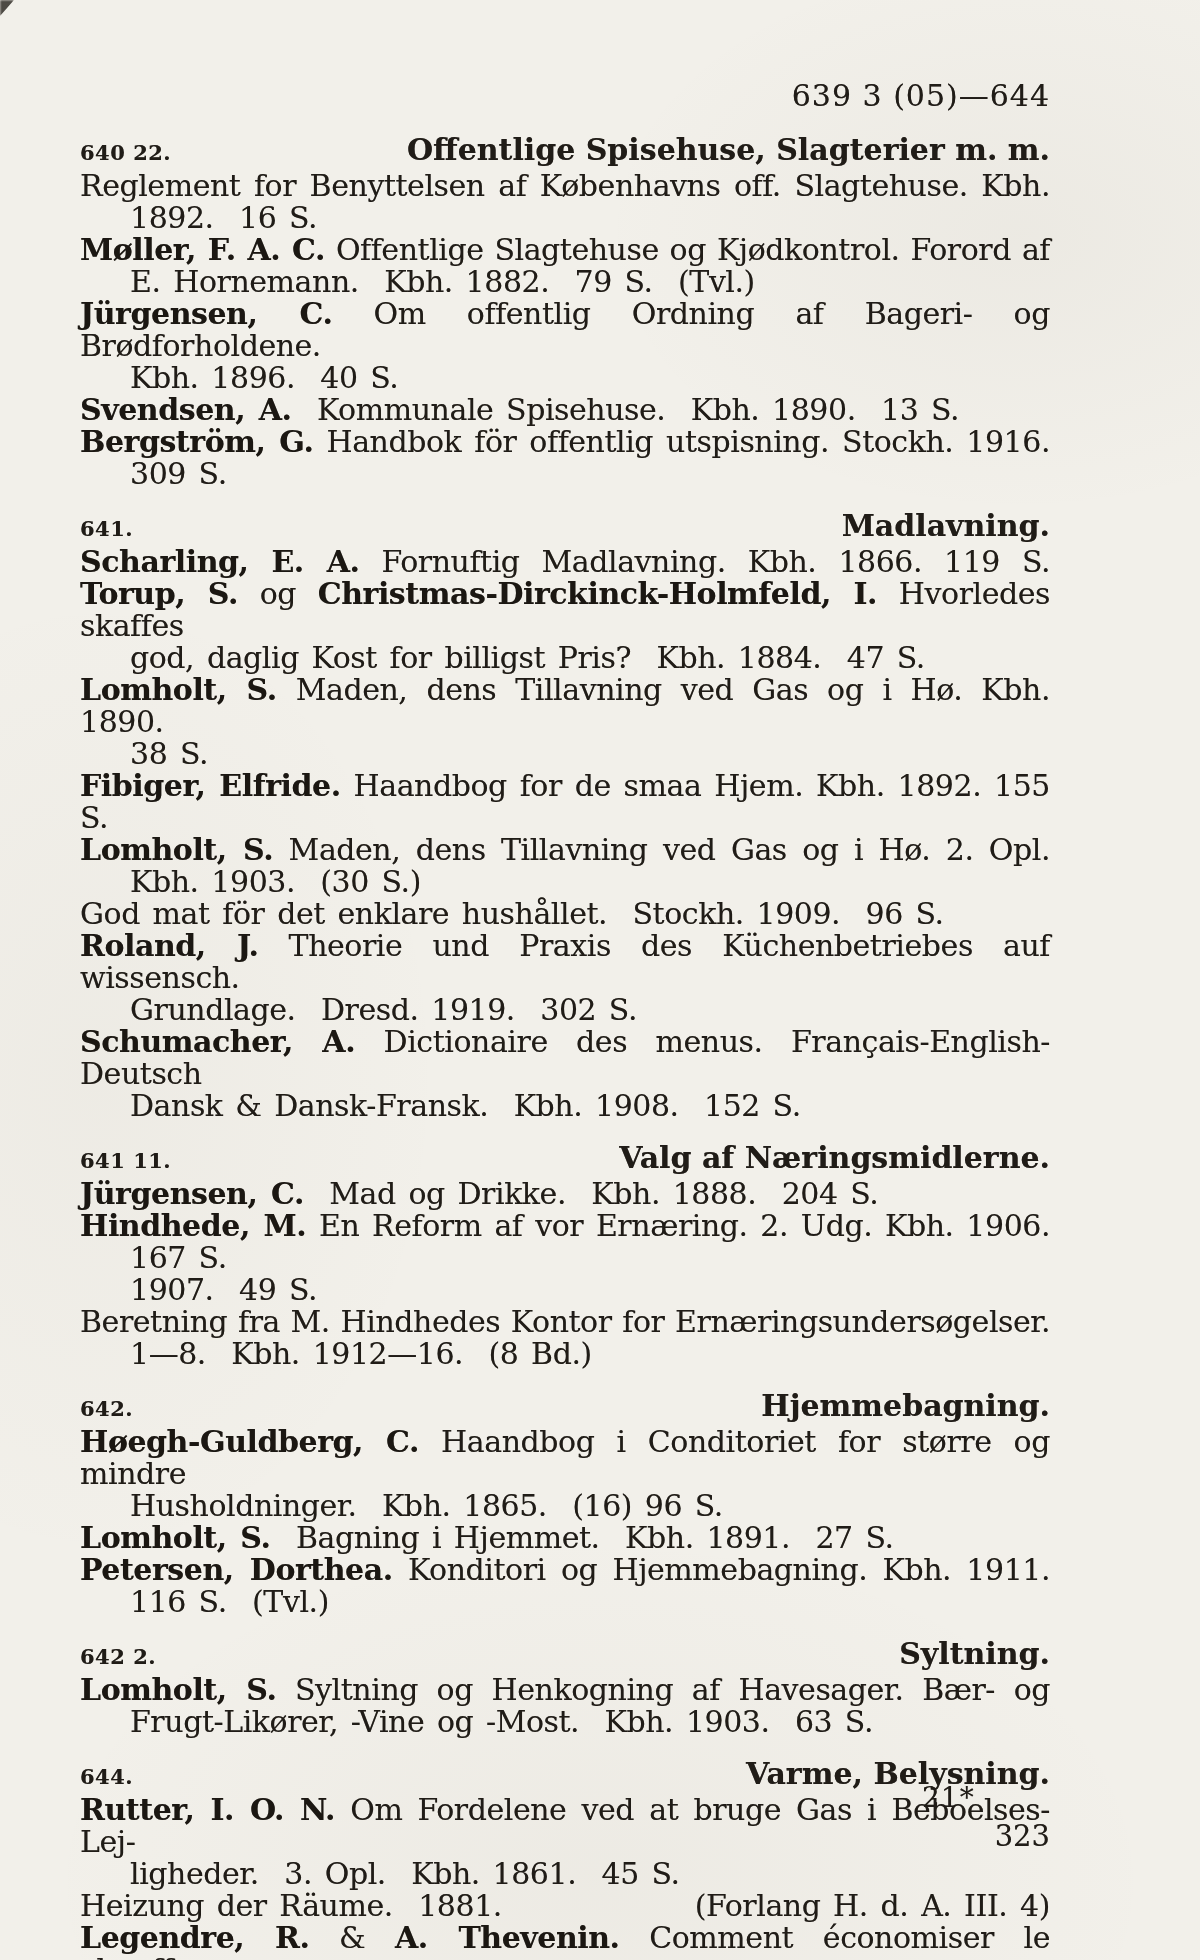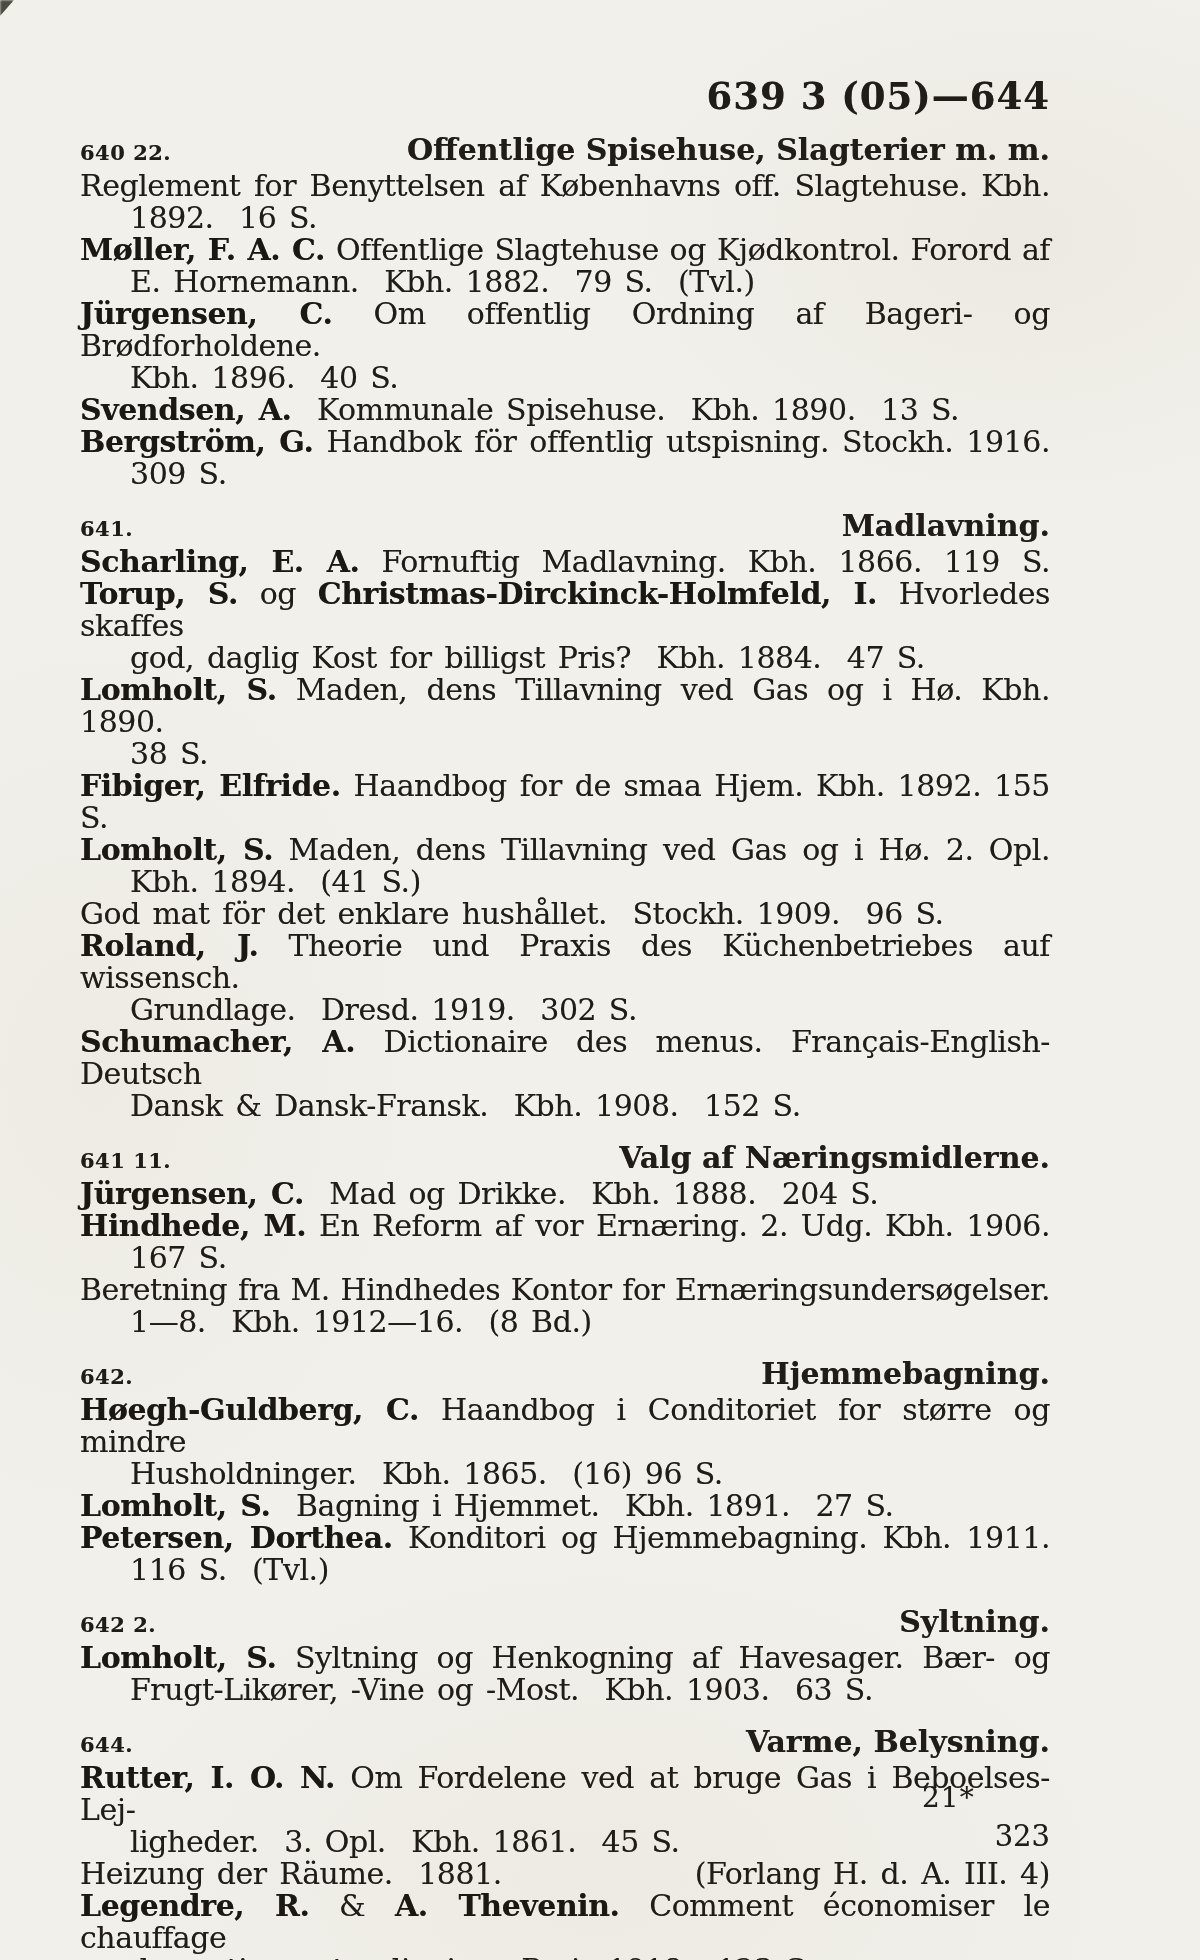--- a/index.html
+++ b/index.html
@@ -18,21 +18,21 @@
   .corner-artifact{
     position:absolute;top:0;left:0;width:14px;height:16px;
     background:#4e4a44;
     clip-path:polygon(0 0,100% 0,55% 45%,0 100%);
     filter:blur(1px);
   }
   .text-block{
     position:absolute;left:80px;top:78px;width:970px;
   }
   .page-header-classmark{
-    font-weight:bold;font-size:37px;line-height:36px;
+    font-weight:normal;font-size:30px;line-height:36px;
     text-align:right;letter-spacing:1px;
     text-shadow:0 0 0.6px rgba(32,28,23,0.55);
   }
   .section-head{
     display:flex;justify-content:space-between;align-items:baseline;
     margin-top:19px;line-height:34px;
     font-weight:bold;
     text-shadow:0 0 0.6px rgba(32,28,23,0.55);
   }
   .section-number{font-size:21px;letter-spacing:0.5px;}
@@ -94,33 +94,34 @@
           <span class="section-number">641.</span>
           <span class="section-title">Madlavning.</span>
         </div>
         <div class="line fill"><span class="b">Scharling, E. A.</span><span> Fornuftig Madlavning. Kbh. 1866. 119 S.</span></div>
         <div class="line fill"><span class="b">Torup, S.</span><span> og </span><span class="b">Christmas-Dirckinck-Holmfeld, I.</span><span> Hvorledes skaffes</span></div>
         <div class="line indent"><span>god, daglig Kost for billigst Pris?  Kbh. 1884.  47 S.</span></div>
         <div class="line fill"><span class="b">Lomholt, S.</span><span> Maden, dens Tillavning ved Gas og i Hø. Kbh. 1890.</span></div>
         <div class="line indent"><span>38 S.</span></div>
         <div class="line fill"><span class="b">Fibiger, Elfride.</span><span> Haandbog for de smaa Hjem. Kbh. 1892. 155 S.</span></div>
         <div class="line fill"><span class="b">Lomholt, S.</span><span> Maden, dens Tillavning ved Gas og i Hø. 2. Opl.</span></div>
-        <div class="line indent"><span>Kbh. 1894.  (41 S.)</span></div>
+        <div class="line indent"><span>Kbh. 1903.  (30 S.)</span></div>
         <div class="line"><span>God mat för det enklare hushållet.  Stockh. 1909.  96 S.</span></div>
         <div class="line fill"><span class="b">Roland, J.</span><span> Theorie und Praxis des Küchenbetriebes auf wissensch.</span></div>
         <div class="line indent"><span>Grundlage.  Dresd. 1919.  302 S.</span></div>
         <div class="line fill"><span class="b">Schumacher, A.</span><span> Dictionaire des menus. Français-English-Deutsch</span></div>
         <div class="line indent"><span>Dansk &amp; Dansk-Fransk.  Kbh. 1908.  152 S.</span></div>
         <div class="section-head">
           <span class="section-number">641 11.</span>
           <span class="section-title">Valg af Næringsmidlerne.</span>
         </div>
         <div class="line"><span class="b">Jürgensen, C.</span><span>  Mad og Drikke.  Kbh. 1888.  204 S.</span></div>
         <div class="line fill"><span class="b">Hindhede, M.</span><span> En Reform af vor Ernæring. 2. Udg. Kbh. 1906.</span></div>
         <div class="line indent"><span>167 S.</span></div>
+        <div class="line indent"><span>1907.  49 S.</span></div>
         <div class="line fill"><span>Beretning fra M. Hindhedes Kontor for Ernæringsundersøgelser.</span></div>
         <div class="line indent"><span>1—8.  Kbh. 1912—16.  (8 Bd.)</span></div>
         <div class="section-head">
           <span class="section-number">642.</span>
           <span class="section-title">Hjemmebagning.</span>
         </div>
         <div class="line fill"><span class="b">Høegh-Guldberg, C.</span><span> Haandbog i Conditoriet for større og mindre</span></div>
         <div class="line indent"><span>Husholdninger.  Kbh. 1865.  (16) 96 S.</span></div>
         <div class="line"><span class="b">Lomholt, S.</span><span>  Bagning i Hjemmet.  Kbh. 1891.  27 S.</span></div>
         <div class="line fill"><span class="b">Petersen, Dorthea.</span><span> Konditori og Hjemmebagning. Kbh. 1911.</span></div>

